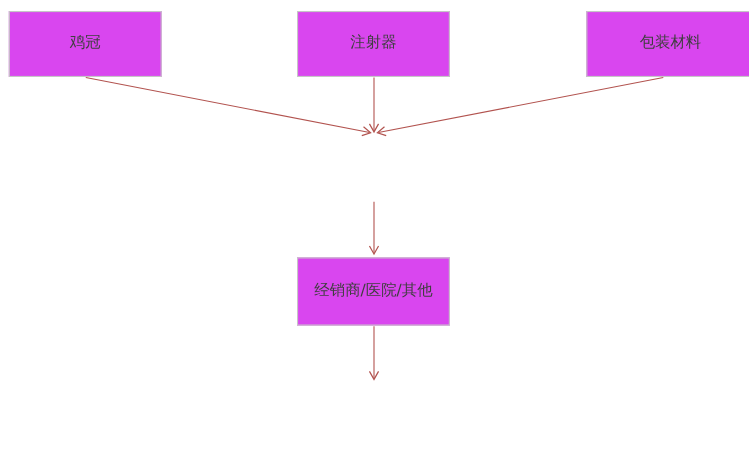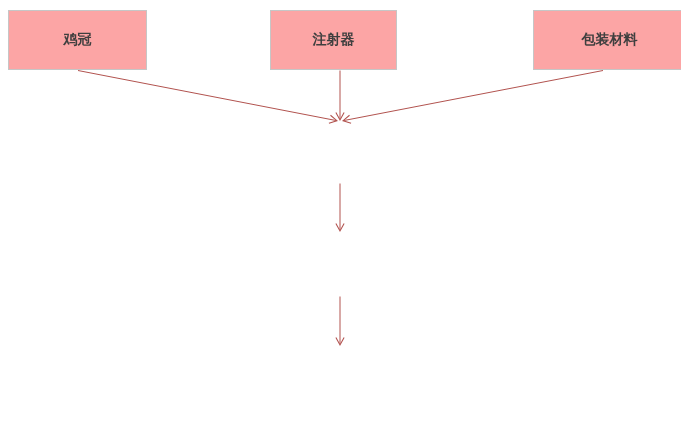--- a/index.html
+++ b/index.html
@@ -11,35 +11,34 @@
     position: relative;
     width: 681px;
     height: 421px;
     background: #ffffff;
     font-family: "DejaVu Sans", "Liberation Sans", sans-serif;
     overflow: hidden;
   }
   .node {
     position: absolute;
     box-sizing: border-box;
-    background: #fca5a5;
+    background: #d946ef;
     border: 1px solid #c6c6c6;
     display: flex;
     align-items: center;
     justify-content: center;
     text-align: left;
     font-size: 14px;
     line-height: 1.55;
     color: #3f3f3f;
     white-space: pre-line;
     z-index: 1;
-    font-weight: bold;
   }
   .node-source-1   { left: 8px;   top: 10px;  width: 139px; height: 60px; }
-  .node-source-2   { left: 270px; top: 10px;  width: 127px; height: 60px; }
+  .node-source-2   { left: 270px; top: 10px;  width: 139px; height: 60px; }
   .node-source-3   { left: 533px; top: 10px;  width: 153px; height: 60px; }
   .node-product    { left: 270px; top: 123px; width: 139px; height: 60px; }
   .node-channel    { left: 270px; top: 234px; width: 139px; height: 62px; }
   .node-patient    { left: 271px; top: 348px; width: 139px; height: 60px; }
   .edges {
     position: absolute;
     left: 0;
     top: 0;
     width: 681px;
     height: 421px;
@@ -52,20 +51,21 @@
 
 <div class="canvas">
 
   <div class="node node-source-1">鸡冠</div>
 
   <div class="node node-source-2">注射器</div>
 
   <div class="node node-source-3">包装材料</div>
 
 
+  <div class="node node-channel">经销商/医院/其他</div>
 
 
   <svg class="edges" width="681" height="421" viewBox="0 0 681 421">
     <defs>
       <marker id="openArrow" viewBox="0 0 12 12" refX="9" refY="6" markerWidth="11" markerHeight="11" orient="auto" markerUnits="userSpaceOnUse">
         <path d="M2,1.5 L10,6 L2,10.5" fill="none" stroke="#b2534f" stroke-width="1.2"></path>
       </marker>
     </defs>
     <line x1="78" y1="70.5" x2="336" y2="120.5" stroke="#b2534f" stroke-width="1" marker-end="url(#openArrow)"></line>
     <line x1="340" y1="70.5" x2="340" y2="119" stroke="#b2534f" stroke-width="1" marker-end="url(#openArrow)"></line>

